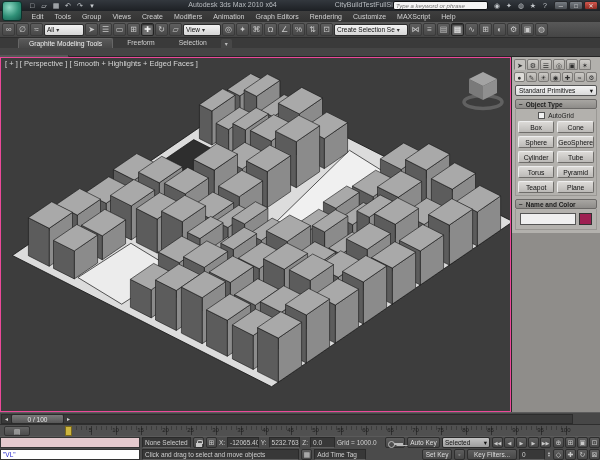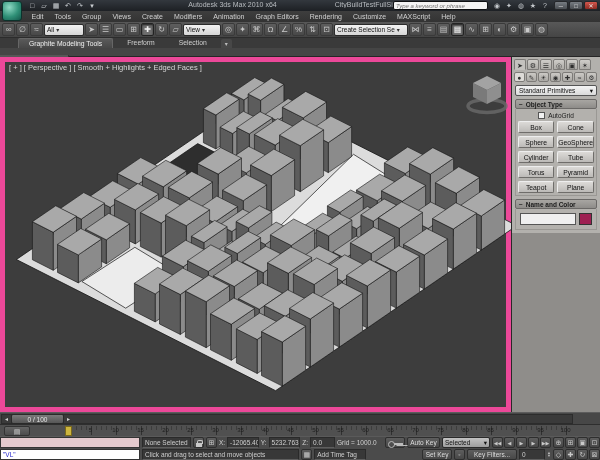--- a/index.html
+++ b/index.html
@@ -56,21 +56,21 @@
     border-bottom:none; border-radius:2px 2px 0 0; color:#f0f0f0; }
   #ribbontabs .rtab-dd { font-size:6px; color:#bbb; padding:1px 4px; background:#474747;
     border-radius:2px 2px 0 0; }
   #ribbonpanel { position:absolute; left:0; top:48px; width:600px; height:9px;
     background:#454545; border-bottom:1px solid #262626; }
   #ribbonpanel .ptab { display:inline-block; font-size:6.5px; color:#ddd; background:#565656;
     padding:0 8px; height:9px; line-height:9px; border-right:1px solid #333; }
 
   
   #viewport { position:absolute; left:0; top:57px; width:511px; height:355px;
-    background:#3d3d3d; border:5px solid #ec4899; }
+    background:#3d3d3d; border:1px solid #ec4899; }
   #vp-label { position:absolute; left:4px; top:1px; font-size:7.5px; color:#d6d6d6; z-index:3; white-space:nowrap; }
   #scene { position:absolute; left:0; top:0; }
 
   
   #cmdpanel { position:absolute; left:511px; top:57px; width:89px; height:355px;
     background:#8f8d8a; border-left:1px solid #2a2a2a; }
   #cp-top { background:#b3b1ad; padding:1px 0 3px 0; }
   .cp-row { display:flex; gap:1px; padding:1px 2px; }
   .cp-tab { width:12px; height:11px; font-size:7px; line-height:11px; text-align:center; color:#2e2e2e;
     background:linear-gradient(#cfcdc9,#aeaca8); border:1px solid #7d7b78; border-radius:2px 2px 0 0; }

